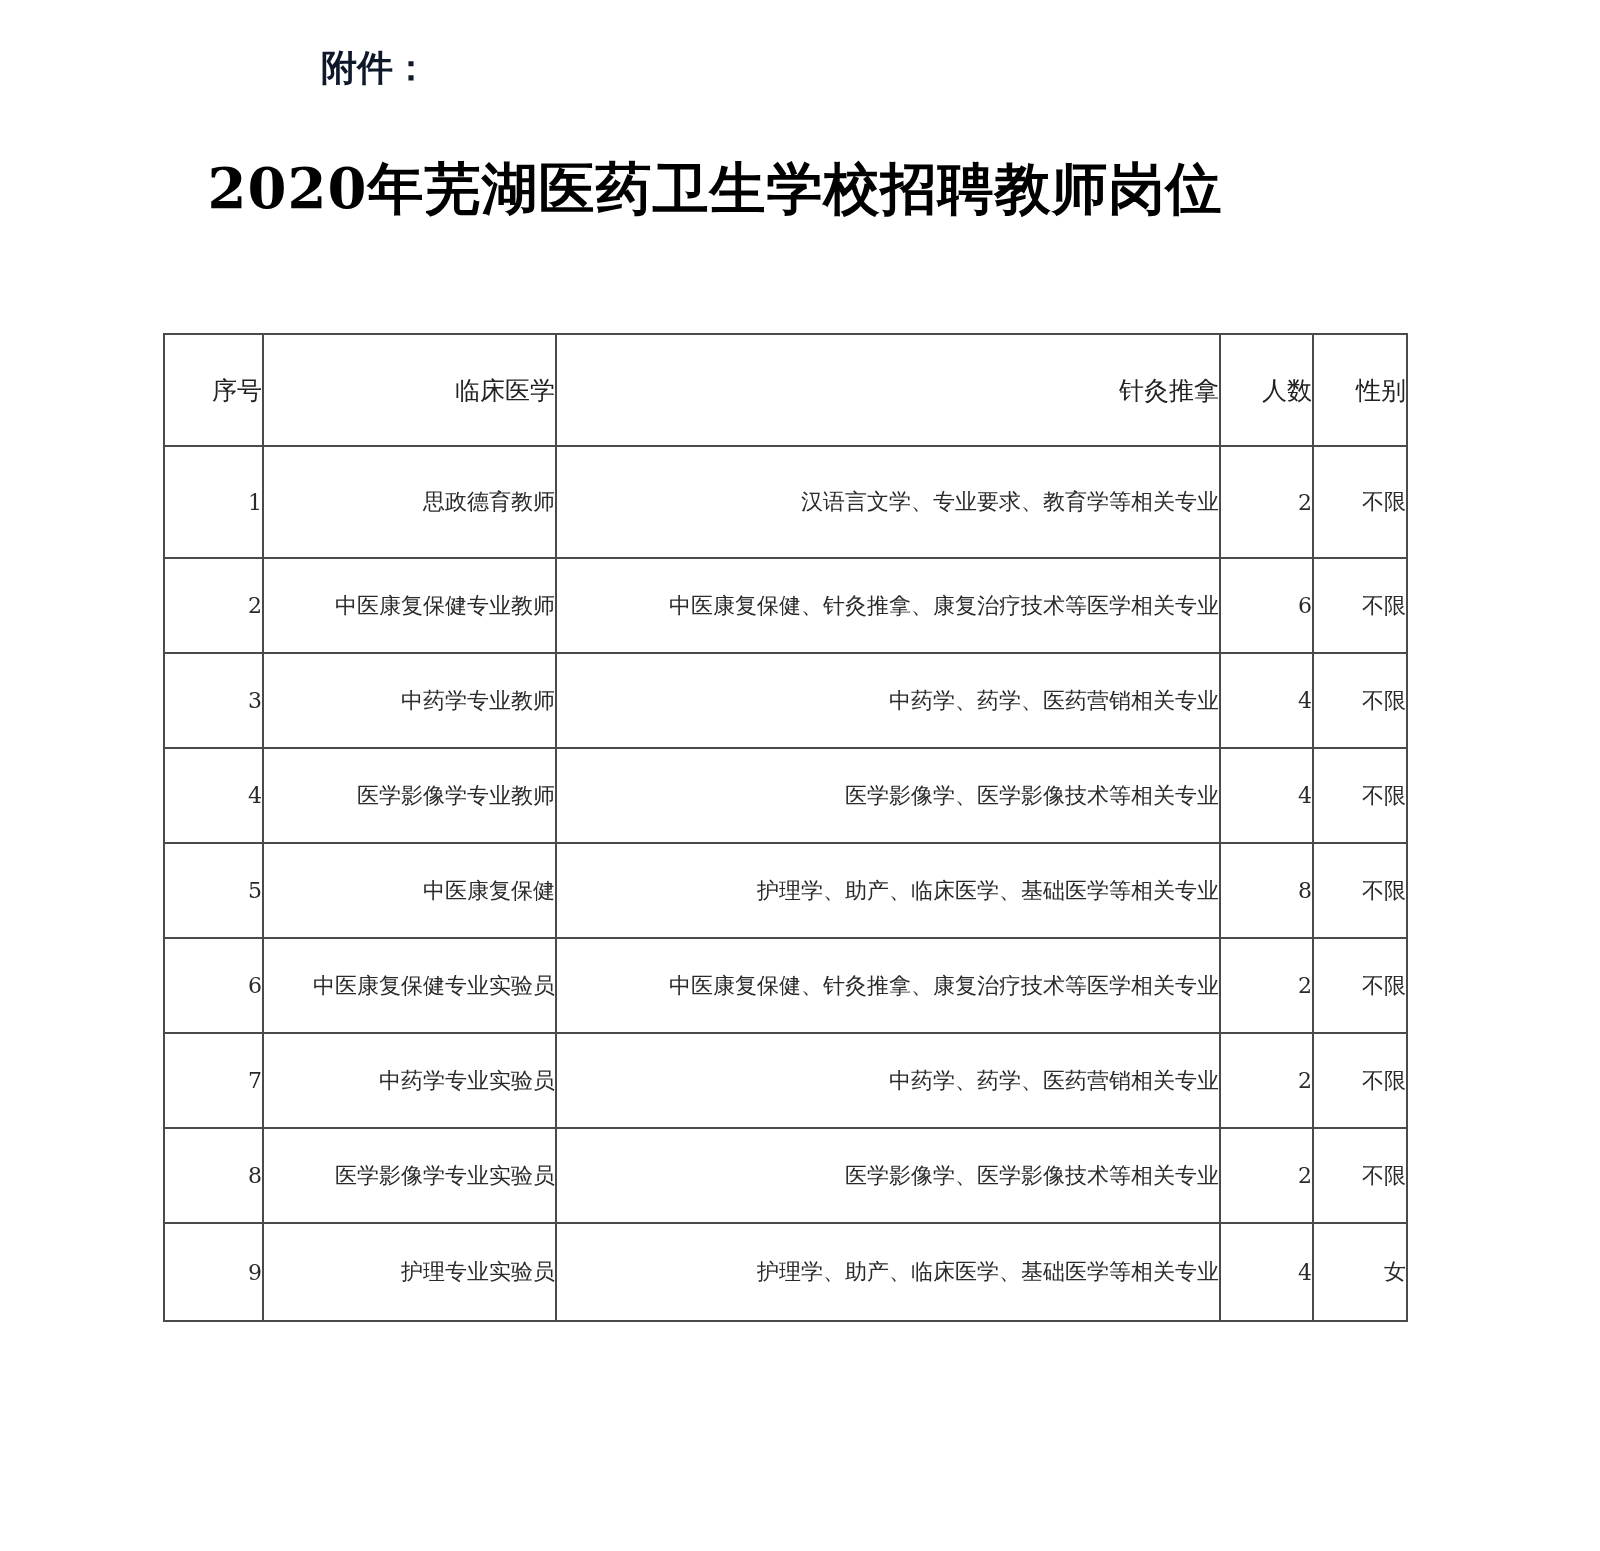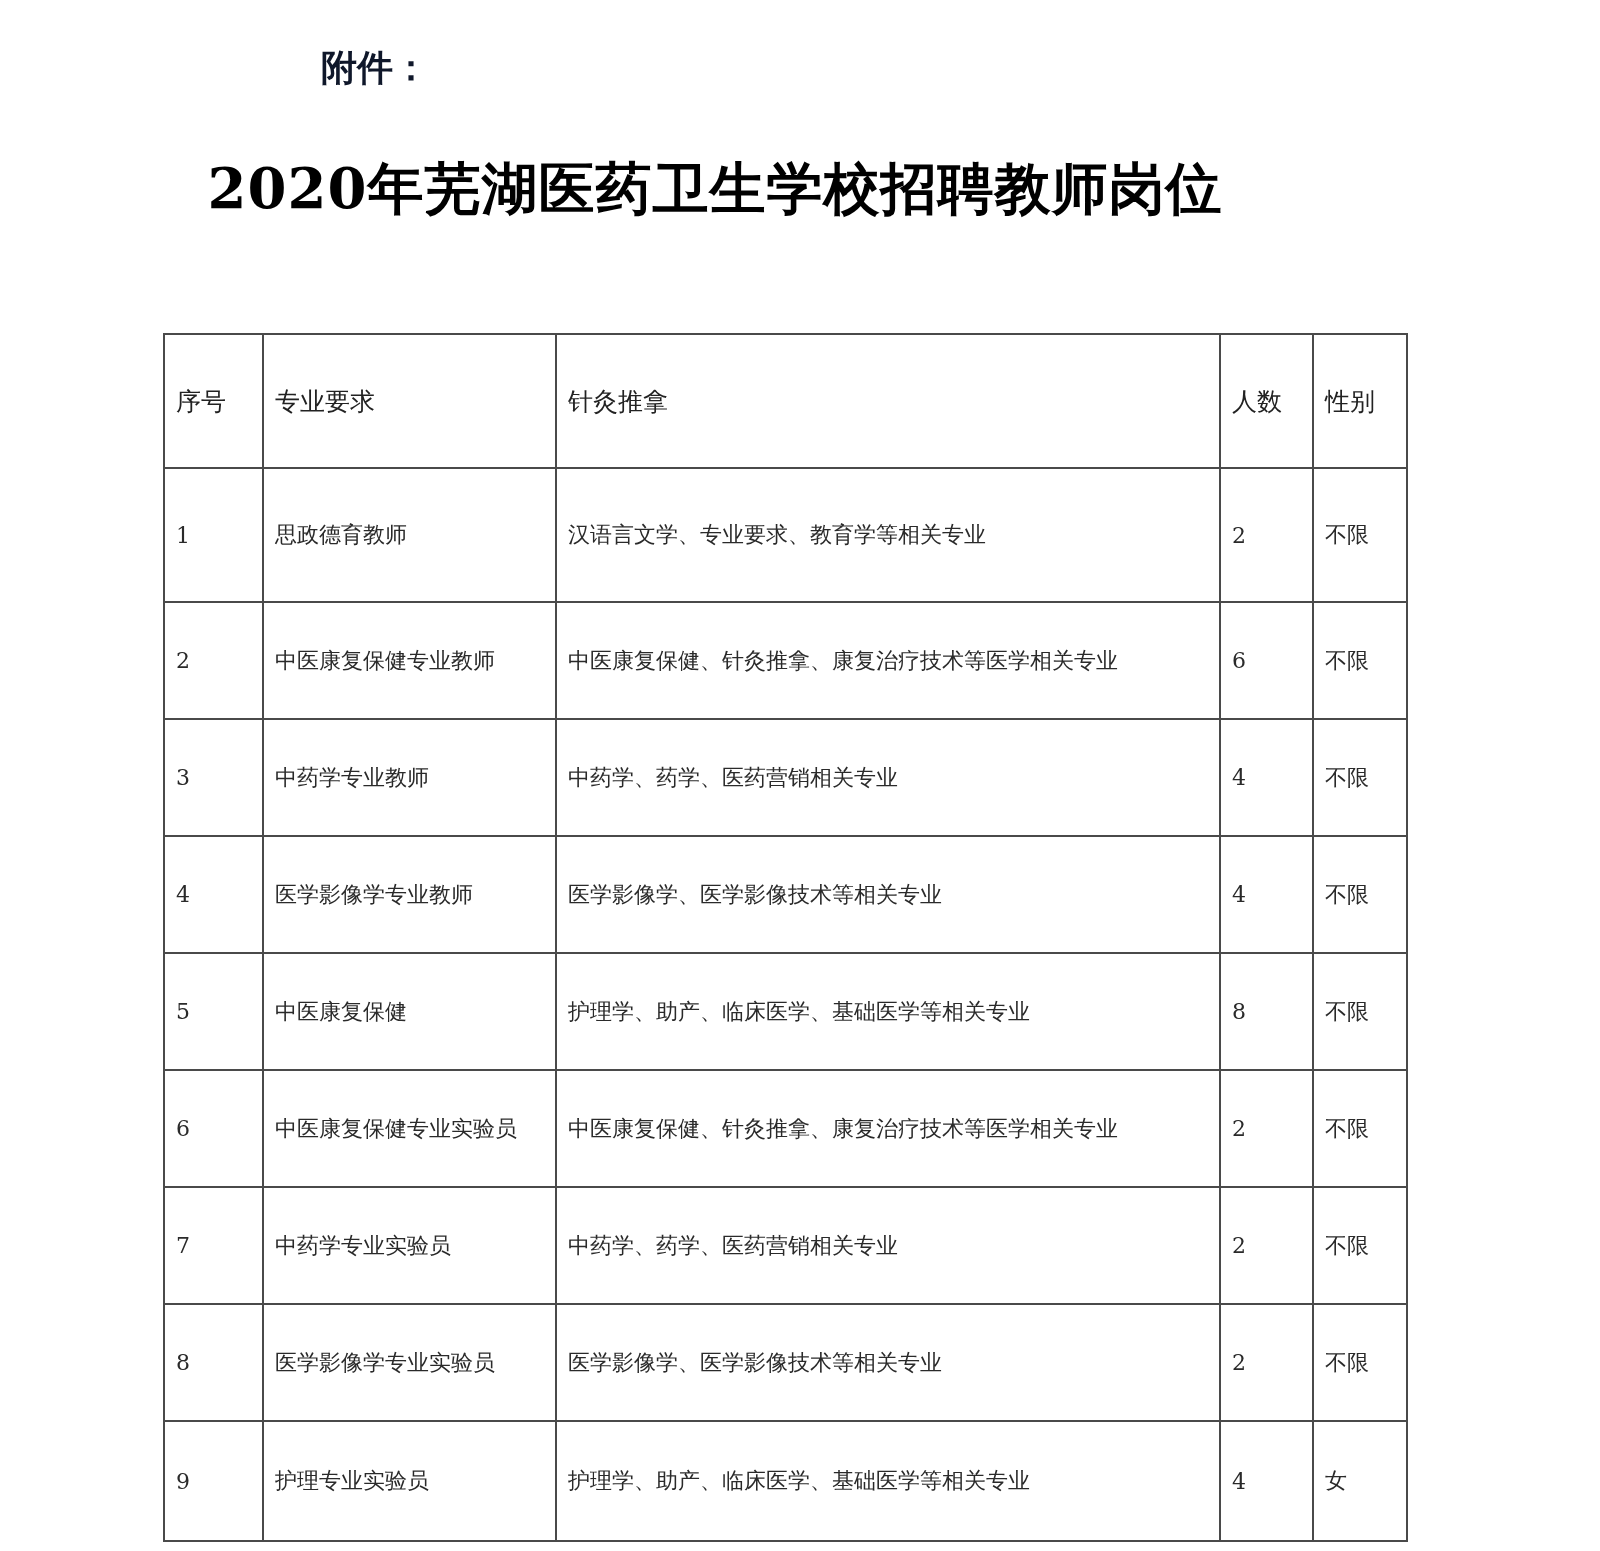--- a/index.html
+++ b/index.html
@@ -17,22 +17,22 @@
       font-family: "DejaVu Serif", "Liberation Serif", serif;
       font-size: 56px; font-weight: bold; color: #000; letter-spacing: 1px;
       padding-left: 0;
     }
     .title span { position: relative; left: -19px; }
     table.jobs {
       position: absolute; left: 163px; top: 333px;
       width: 1243px; border-collapse: collapse; table-layout: fixed;
     }
     table.jobs td, table.jobs th {
-      border: 2px solid #4a4a4a; text-align: left; vertical-align: middle;
-      padding: 11px; font-weight: normal;
+      border: 2px solid #4a4a4a; text-align: right; vertical-align: middle;
+      padding: 0; font-weight: normal;
     }
     table.jobs th {
       height: 110px;
       font-family: "DejaVu Sans", "Liberation Sans", sans-serif;
       font-size: 25px; color: #222;
     }
     table.jobs td {
       font-family: "DejaVu Serif", "Liberation Serif", serif;
       font-size: 22px; color: #2a2a2a; height: 93px;
     }
@@ -51,21 +51,21 @@
   <colgroup>
       <col class="c1">
       <col class="c2">
       <col class="c3">
       <col class="c4">
       <col class="c5">
     </colgroup>
   <thead>
     <tr>
       <th>序号</th>
-      <th>专业要求</th>
+      <th>临床医学</th>
       <th>针灸推拿</th>
       <th>人数</th>
       <th>性别</th>
     </tr>
   </thead>
   <tbody>
     <tr class="first">
       <td>1</td>
       <td>思政德育教师</td>
       <td>汉语言文学、专业要求、教育学等相关专业</td>

